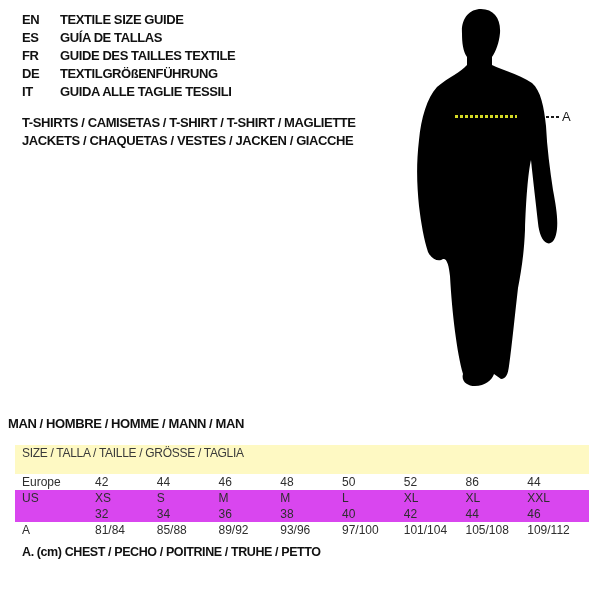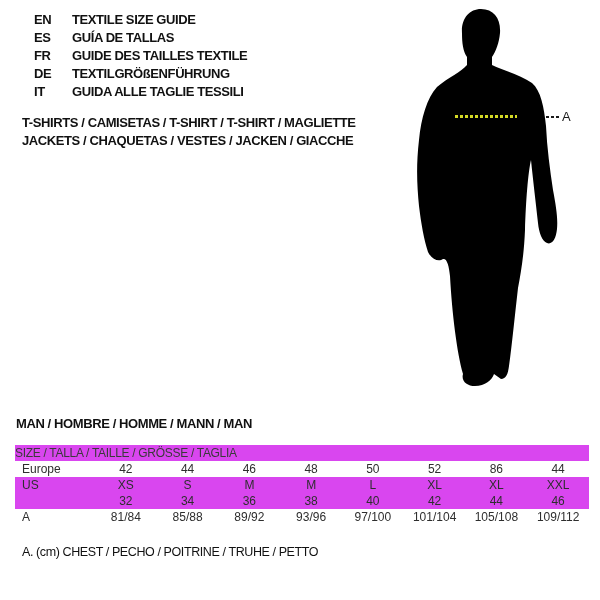--- a/index.html
+++ b/index.html
@@ -2,50 +2,50 @@
 <html><head>
 <meta charset="utf-8">
 <style>
   html,body{margin:0;padding:0;background:#fff;}
   #page{position:relative;width:600px;height:600px;background:#ffffff;overflow:hidden;
         font-family:"Liberation Sans", sans-serif;color:#111;}
 
   
   .lang-block{position:absolute;left:22px;top:11px;}
   .lang-row{display:flex;height:18px;line-height:18px;}
-  .lang-code{width:38px;font-weight:bold;font-size:13px;letter-spacing:-0.4px;margin-left:12px;}
+  .lang-code{width:38px;font-weight:bold;font-size:13px;letter-spacing:-0.4px;}
   .lang-title{font-weight:bold;font-size:13px;letter-spacing:-0.4px;}
 
   
   .categories{position:absolute;left:22px;top:114px;}
   .cat-line{height:18px;line-height:18px;font-weight:bold;font-size:13px;letter-spacing:-0.4px;}
 
   
   .figure-wrap{position:absolute;left:405px;top:8px;width:170px;height:382px;}
   .figure-wrap svg{display:block;}
   .chest-dash{position:absolute;height:3px;
               background:repeating-linear-gradient(90deg,var(--dash) 0 3px,transparent 3px 5px);}
   .chest-dash.inner{left:455px;top:115px;width:62px;--dash:#d4da25;}
   .chest-dash.outer{left:546px;top:116px;width:14px;height:2px;--dash:#1a1a1a;}
   .measure-label{position:absolute;left:562px;top:109px;font-size:13px;line-height:15px;color:#1a1a1a;}
 
   
-  .man-heading{position:absolute;left:16px;top:416px;font-weight:bold;font-size:13px;letter-spacing:-0.4px;}
+  .man-heading{position:absolute;left:8px;top:416px;font-weight:bold;font-size:13px;letter-spacing:-0.4px;}
 
   
   .size-table{position:absolute;left:15px;top:445px;width:574px;font-size:12px;color:#2e2e2e;}
-  .size-table .thead{background:#d946ef;color:#3a3a3a;height:16px;line-height:17px;
-                     letter-spacing:-0.3px;}
+  .size-table .thead{background:#fef9c3;color:#3a3a3a;height:29px;line-height:17px;
+                     padding-left:7px;letter-spacing:-0.3px;}
   .trow{display:grid;grid-template-columns:80px repeat(8,1fr);height:16px;line-height:16px;}
   .trow.shade{background:#d946ef;}
   .tlabel{padding-left:7px;text-align:left;}
-  .tcell{text-align:center;}
+  .tcell{}
 
   
-  .footnote{position:absolute;left:22px;top:545px;font-weight:normal;font-size:12.5px;letter-spacing:-0.4px;}
+  .footnote{position:absolute;left:22px;top:545px;font-weight:bold;font-size:12.5px;letter-spacing:-0.4px;}
 </style>
 </head>
 <body>
 
 <div id="page">
 
   <div class="lang-block">
     <div class="lang-row">
       <span class="lang-code">EN</span>
       <span class="lang-title">TEXTILE SIZE GUIDE</span>

